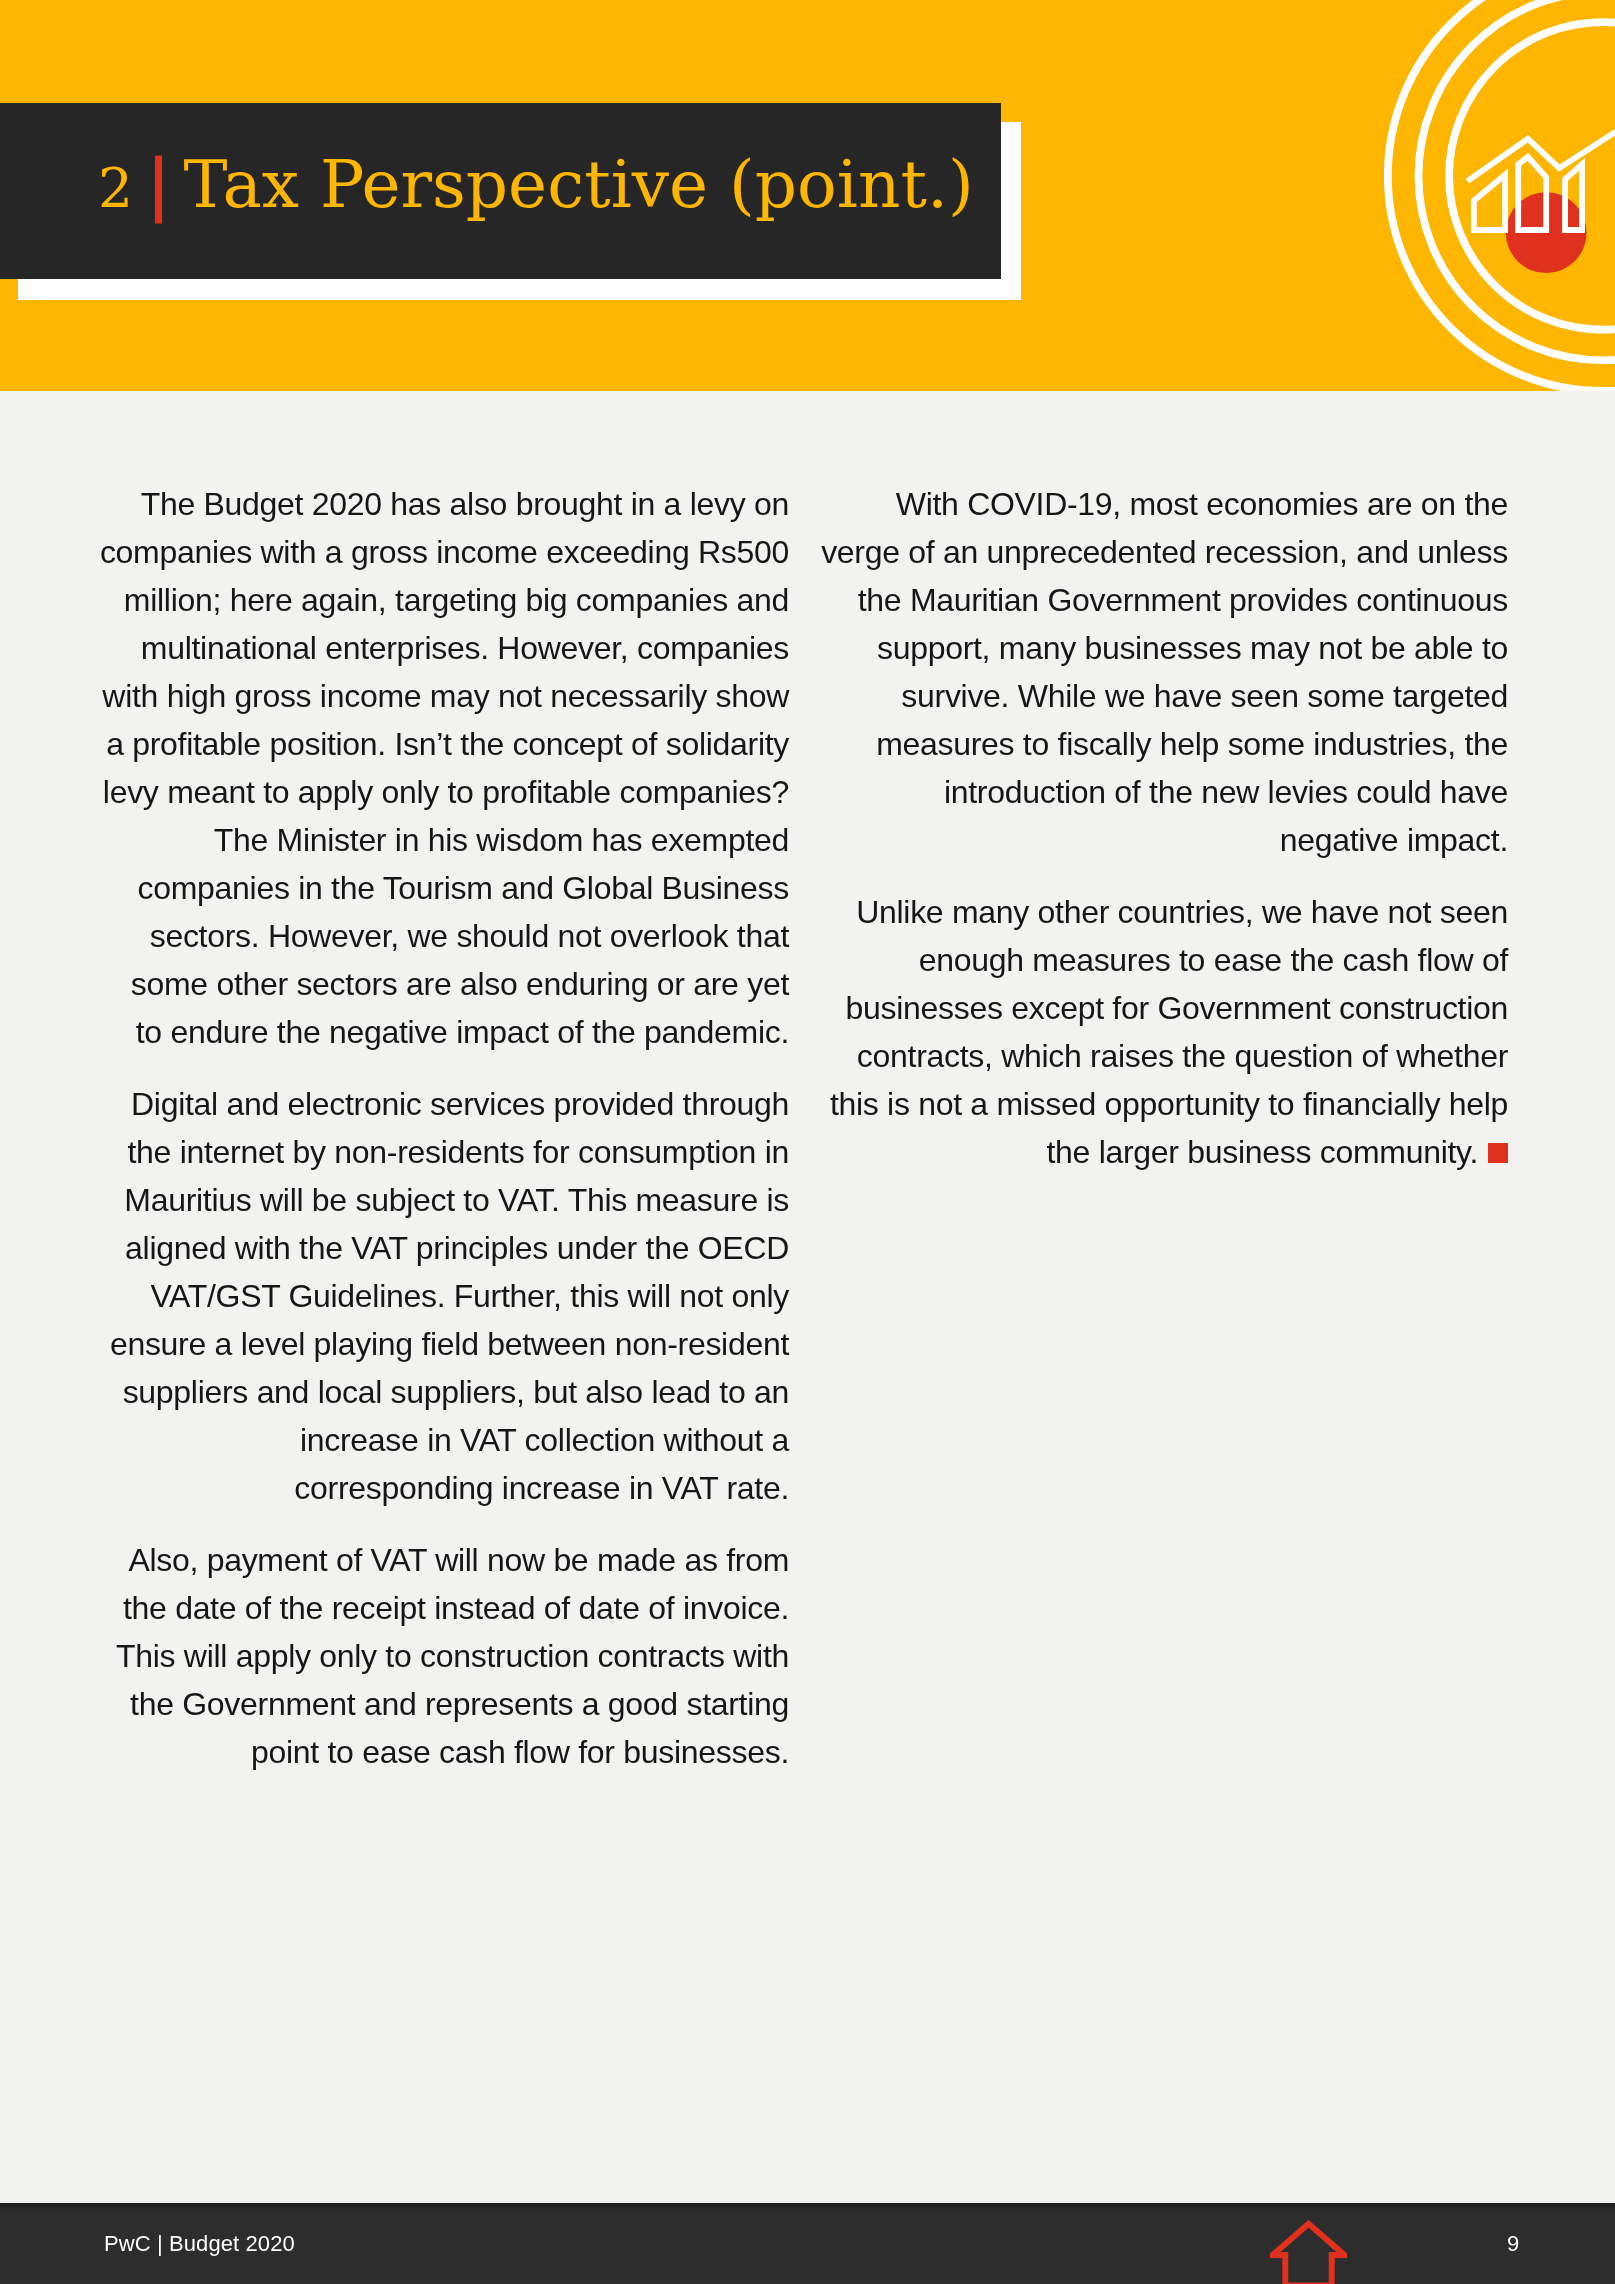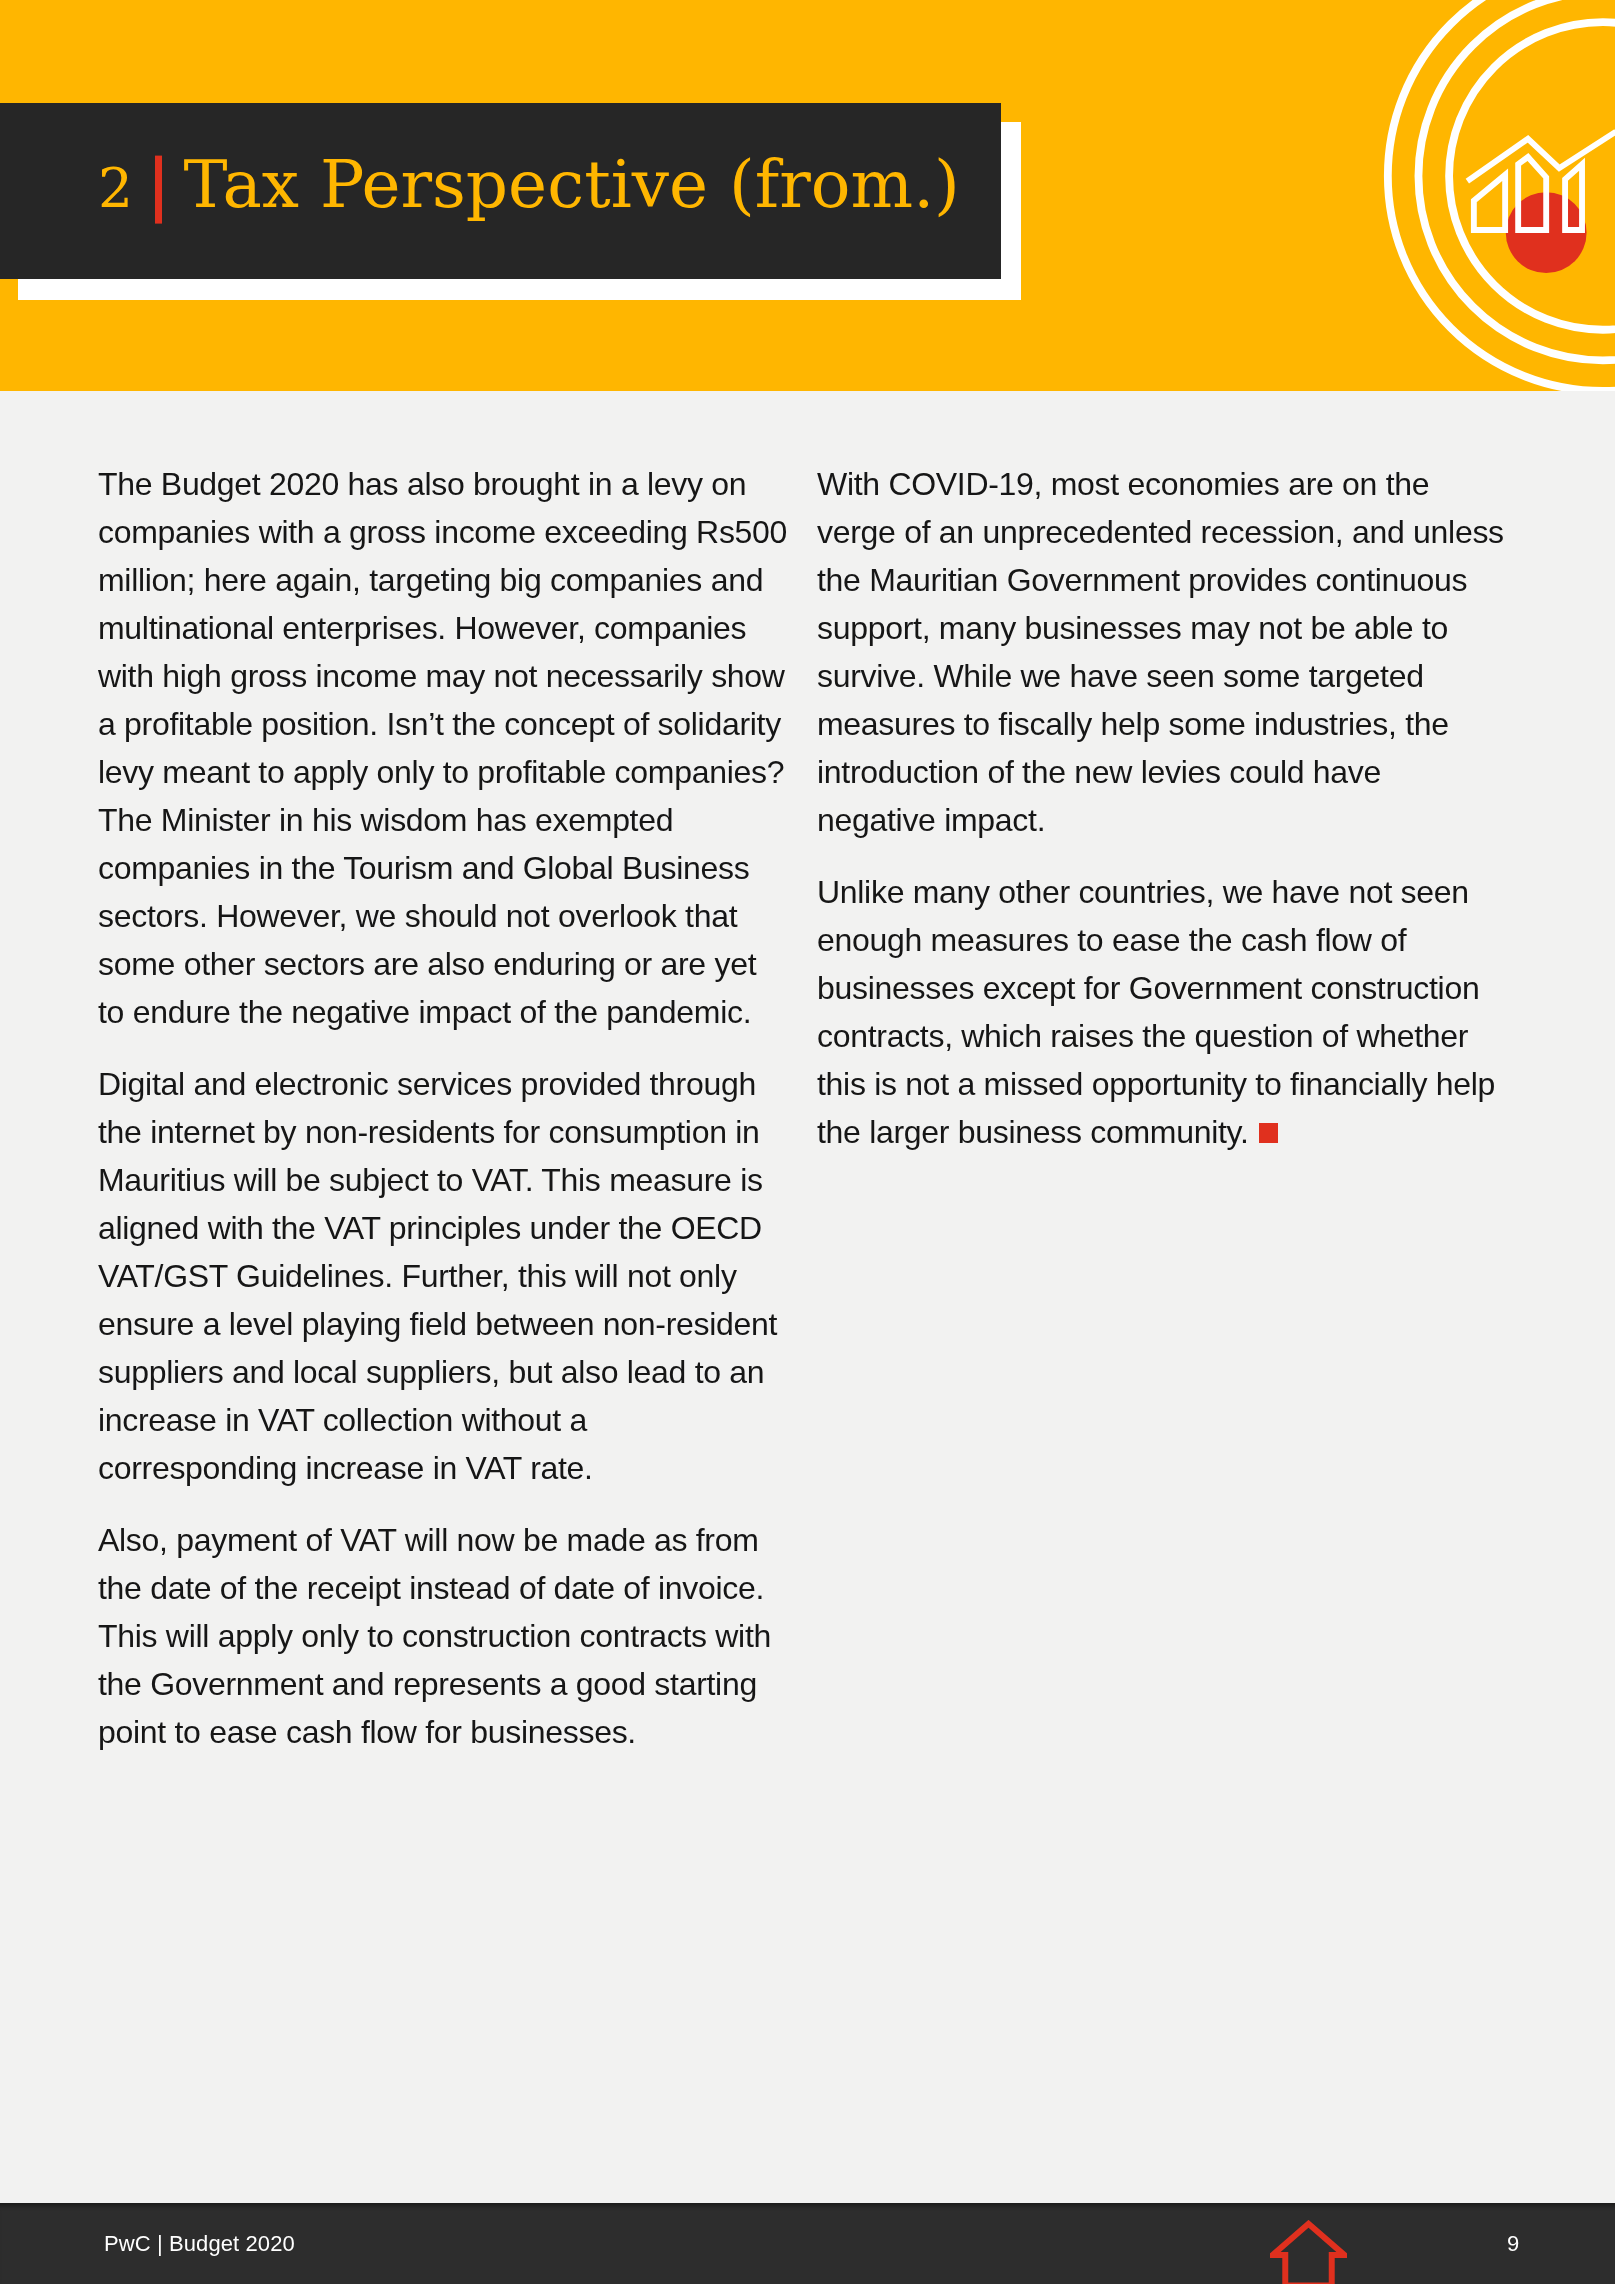--- a/index.html
+++ b/index.html
@@ -51,22 +51,22 @@
     font-family:"DejaVu Serif","Liberation Serif",serif;
     font-size:66px;color:var(--accent-yellow);white-space:nowrap;
   }
   .title-divider{
     width:6.5px;height:68px;background:var(--accent-red);
     margin:0 22px;transform:translateY(17px);
   }
 
   
   .content{
-    position:absolute;top:460px;left:98px;width:1450px;
-    display:flex;gap:28px;z-index:1;
+    position:absolute;top:480px;left:98px;width:1450px;
+    display:flex;gap:28px;z-index:1;text-align:right;
   }
   .col{width:691px;}
   .col p{
     margin:0 0 24px 0;
     font-size:32px;line-height:48px;letter-spacing:-0.3px;
     color:var(--body-text);
   }
   .end-marker{
     display:inline-block;width:19.6px;height:19.6px;
     background:var(--accent-red);margin-left:10.4px;
@@ -109,21 +109,21 @@
       <path class="logo-building" d="M422,353 L422,275 L448,252 L448,353 Z"></path>
     </g>
   </svg>
 </div>
 
 <div class="white-offset"></div>
 <div class="banner">
   <div class="banner-row">
     <span class="section-number">2</span>
     <span class="title-divider"></span>
-    <span class="banner-title">Tax Perspective (from.)</span>
+    <span class="banner-title">Tax Perspective (point.)</span>
   </div>
 </div>
 
 <div class="content">
   <div class="col">
     <p>The Budget 2020 has also brought in a levy on companies with a gross income exceeding Rs500 million; here again, targeting big companies and multinational enterprises. However, companies with high gross income may not necessarily show a profitable position. Isn’t the concept of solidarity levy meant to apply only to profitable companies?  The Minister in his wisdom has exempted companies in the Tourism and Global Business sectors. However, we should not overlook that some other sectors are also enduring or are yet to endure the negative impact of the pandemic.</p>
     <p>Digital and electronic services provided through the internet by non-residents for consumption in Mauritius will be subject to VAT. This measure is aligned with the VAT principles under the OECD VAT/GST Guidelines. Further, this will not only ensure a level playing field between non-resident suppliers and local suppliers, but also lead to an increase in VAT collection without a corresponding increase in VAT rate.</p>
     <p>Also, payment of VAT will now be made as from the date of the receipt instead of date of invoice.  This will apply only to construction contracts with the Government and represents a good starting point to ease cash flow for businesses.</p>
   </div>
   <div class="col">

